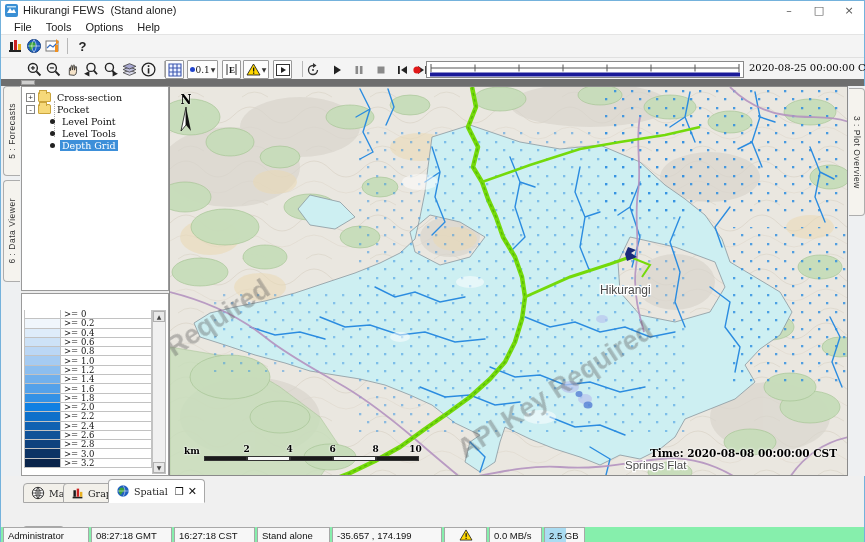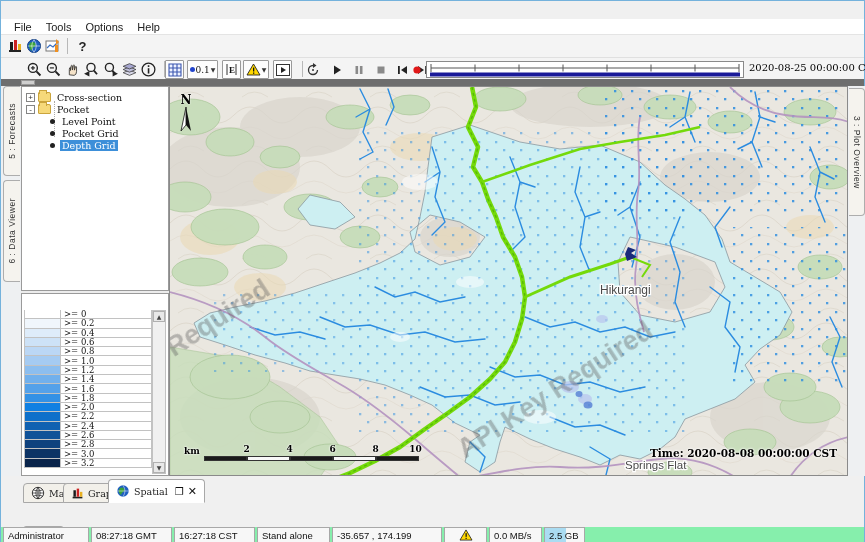--- a/index.html
+++ b/index.html
@@ -97,20 +97,33 @@
 
   .statusbar { position:absolute; left:0; top:526px; width:100%; height:16px; display:flex; background:#86efac; font-family:Liberation Sans, sans-serif; font-size:9.5px; color:#111; }
   .scell { border:1px solid #a8a8a8; background:#f7f7f7; height:16px; display:flex; align-items:center; padding:0 4px; white-space:nowrap; overflow:hidden; margin-left:2px; }
   .mem { background:linear-gradient(to right,#aadcf2 55%,#f7f7f7 55%); }
 </style>
 </head>
 <body>
 
 <div class="window">
 
+  <div class="titlebar">
+    <svg class="appicon" viewBox="0 0 13 13">
+        <rect x="0" y="0" width="13" height="13" rx="2" fill="#3a8fd4"></rect>
+        <path d="M2 9 L5 4 L7 7 L9 5 L11 9 Z" fill="#fff"></path>
+        <rect x="2" y="2" width="9" height="1.5" fill="#bfe2f7"></rect>
+      </svg>
+    <span class="title-text">Hikurangi FEWS  (Stand alone)</span>
+    <div class="wctrl">
+      <div class="wbtn">–</div>
+      <div class="wbtn">□</div>
+      <div class="wbtn">×</div>
+    </div>
+  </div>
 
   <div class="menubar">
     <span class="menu-item">File</span>
     <span class="menu-item">Tools</span>
     <span class="menu-item">Options</span>
     <span class="menu-item">Help</span>
   </div>
 
   <div class="tb1">
     <span class="ticon">
@@ -312,21 +325,21 @@
         <span class="expander">-</span>
         <span class="folder"></span>
         <span class="tlabel">Pocket</span>
       </div>
       <div class="trow">
         <span class="bullet"></span>
         <span class="tlabel">Level Point</span>
       </div>
       <div class="trow">
         <span class="bullet"></span>
-        <span class="tlabel">Pocket Grid</span>
+        <span class="tlabel">Level Tools</span>
       </div>
       <div class="trow">
         <span class="bullet"></span>
         <span class="tlabel tsel">Depth Grid</span>
       </div>
     </div>
 
     <div class="legend-panel">
       <div class="legend-rows">
           <div class="lrow">

